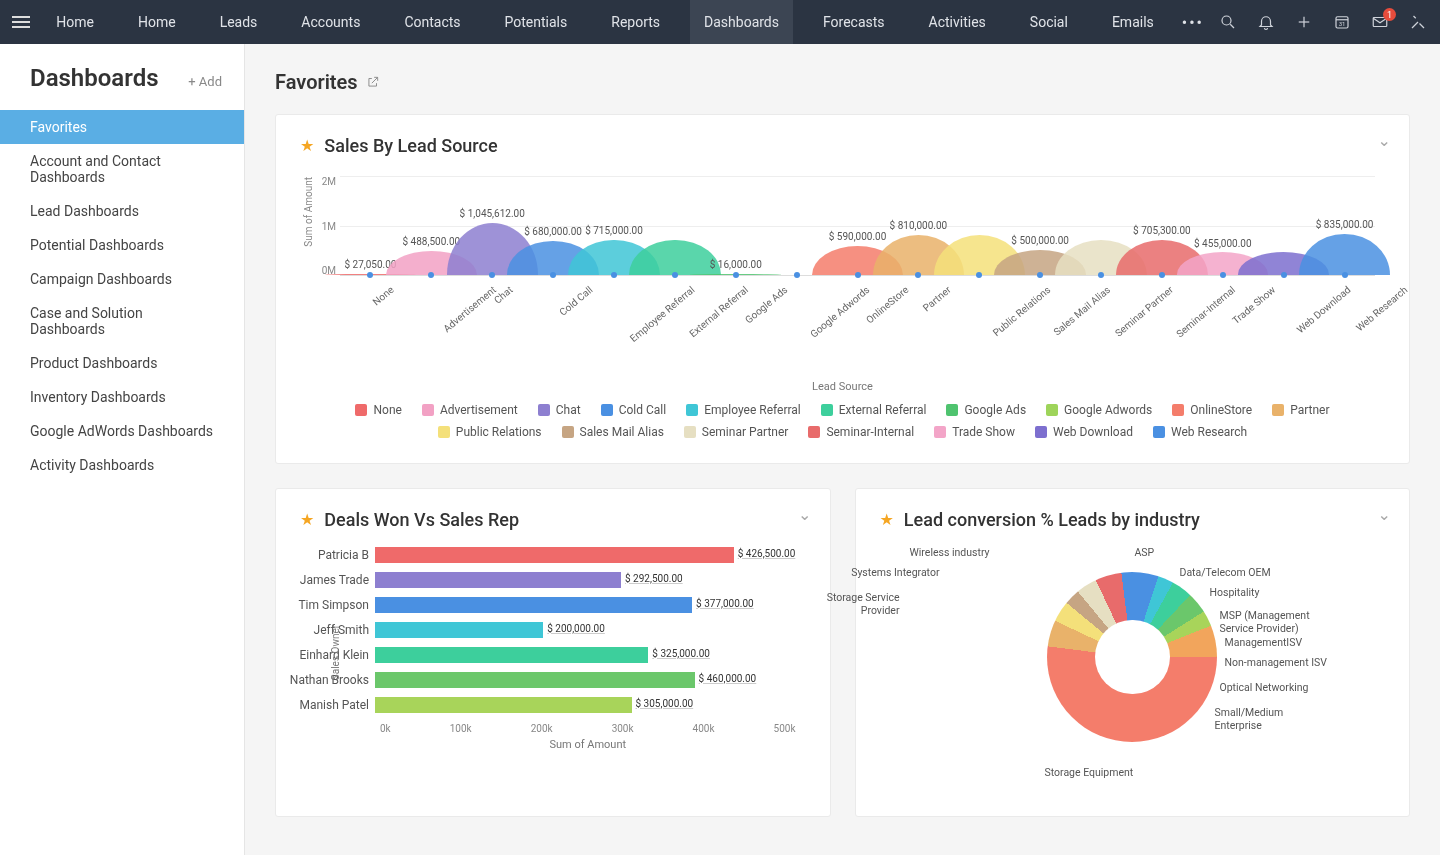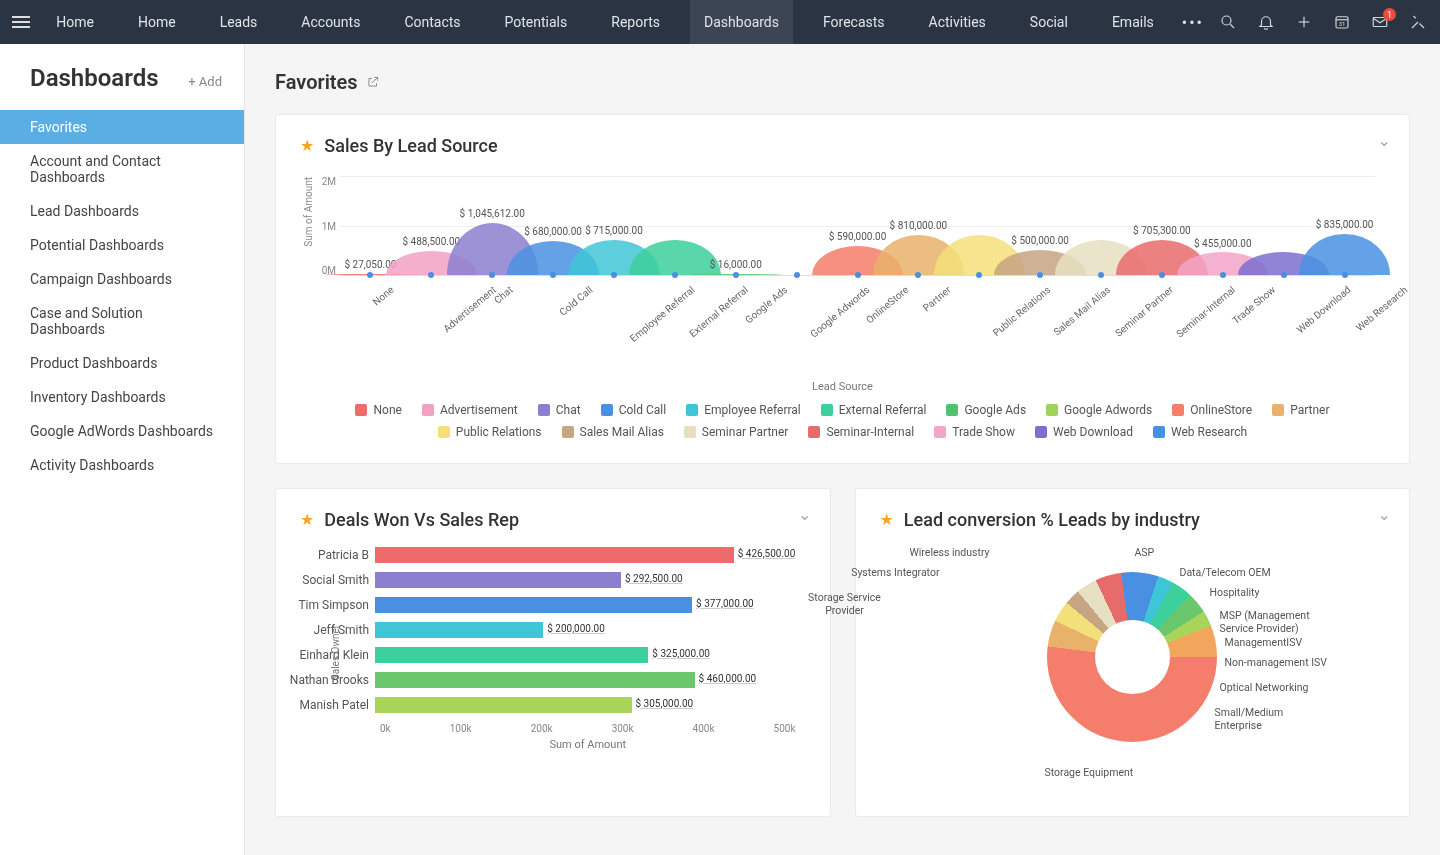--- a/index.html
+++ b/index.html
@@ -340,21 +340,21 @@
           <div class="bar-y-label">Sales Owner</div>
           <div id="c2-bars">
               <div class="bar-row">
                 <div class="bar-name">Patricia B</div>
                 <div class="bar-track">
                   <div class="bar-fill" style="width: 85.3%; background: rgb(239, 106, 106);"></div>
                   <div class="bar-val" style="left: calc(85.3% + 4px);">$ 426,500.00</div>
                 </div>
               </div>
               <div class="bar-row">
-                <div class="bar-name">Social Smith</div>
+                <div class="bar-name">James Trade</div>
                 <div class="bar-track">
                   <div class="bar-fill" style="width: 58.5%; background: rgb(141, 127, 208);"></div>
                   <div class="bar-val" style="left: calc(58.5% + 4px);">$ 292,500.00</div>
                 </div>
               </div>
               <div class="bar-row">
                 <div class="bar-name">Tim Simpson</div>
                 <div class="bar-track">
                   <div class="bar-fill" style="width: 75.4%; background: rgb(74, 144, 226);"></div>
                   <div class="bar-val" style="left: calc(75.4% + 4px);">$ 377,000.00</div>
@@ -406,21 +406,21 @@
         <div class="card-title-row">
           <span class="star">★</span>
           <span class="card-title">Lead conversion % Leads by industry</span>
         </div>
         <div class="donut-wrap" id="c3-donut">
             <div style="width: 170px; height: 170px; border-radius: 50%; background: conic-gradient(from 90deg, rgb(244, 125, 107) 0deg, rgb(244, 125, 107) 187.2deg, rgb(233, 178, 106) 187.2deg, rgb(233, 178, 106) 205.2deg, rgb(244, 224, 122) 205.2deg, rgb(244, 224, 122) 219.6deg, rgb(198, 165, 131) 219.6deg, rgb(198, 165, 131) 230.4deg, rgb(230, 223, 194) 230.4deg, rgb(230, 223, 194) 244.8deg, rgb(232, 107, 107) 244.8deg, rgb(232, 107, 107) 262.8deg, rgb(74, 144, 226) 262.8deg, rgb(74, 144, 226) 288deg, rgb(63, 198, 214) 288deg, rgb(63, 198, 214) 298.8deg, rgb(61, 207, 156) 298.8deg, rgb(61, 207, 156) 313.2deg, rgb(107, 199, 107) 313.2deg, rgb(107, 199, 107) 327.6deg, rgb(168, 212, 90) 327.6deg, rgb(168, 212, 90) 338.4deg, rgb(242, 165, 92) 338.4deg, rgb(242, 165, 92) 360deg); position: relative; top: 30px;">
               <div style="position: absolute; inset: 28%; background: rgb(255, 255, 255); border-radius: 50%;"></div>
             </div>
             <div class="donut-label" style="top: 5px; left: 110px; text-align: right; transform: translateX(-100%);">Wireless industry</div>
             <div class="donut-label" style="top: 25px; left: 60px; text-align: right; transform: translateX(-100%);">Systems Integrator</div>
-            <div class="donut-label" style="top: 50px; left: 20px; text-align: center; transform: translateX(-100%);">Storage Service Provider</div>
+            <div class="donut-label" style="top: 50px; left: 20px; text-align: right; transform: translateX(-100%);">Storage Service Provider</div>
             <div class="donut-label" style="top: 225px; left: 165px;">Storage Equipment</div>
             <div class="donut-label" style="top: 5px; left: 255px;">ASP</div>
             <div class="donut-label" style="top: 25px; left: 300px;">Data/Telecom OEM</div>
             <div class="donut-label" style="top: 45px; left: 330px;">Hospitality</div>
             <div class="donut-label" style="top: 68px; left: 340px;">MSP (Management Service Provider)</div>
             <div class="donut-label" style="top: 95px; left: 345px;">ManagementISV</div>
             <div class="donut-label" style="top: 115px; left: 345px;">Non-management ISV</div>
             <div class="donut-label" style="top: 140px; left: 340px;">Optical Networking</div>
             <div class="donut-label" style="top: 165px; left: 335px;">Small/Medium Enterprise</div>
           </div>

